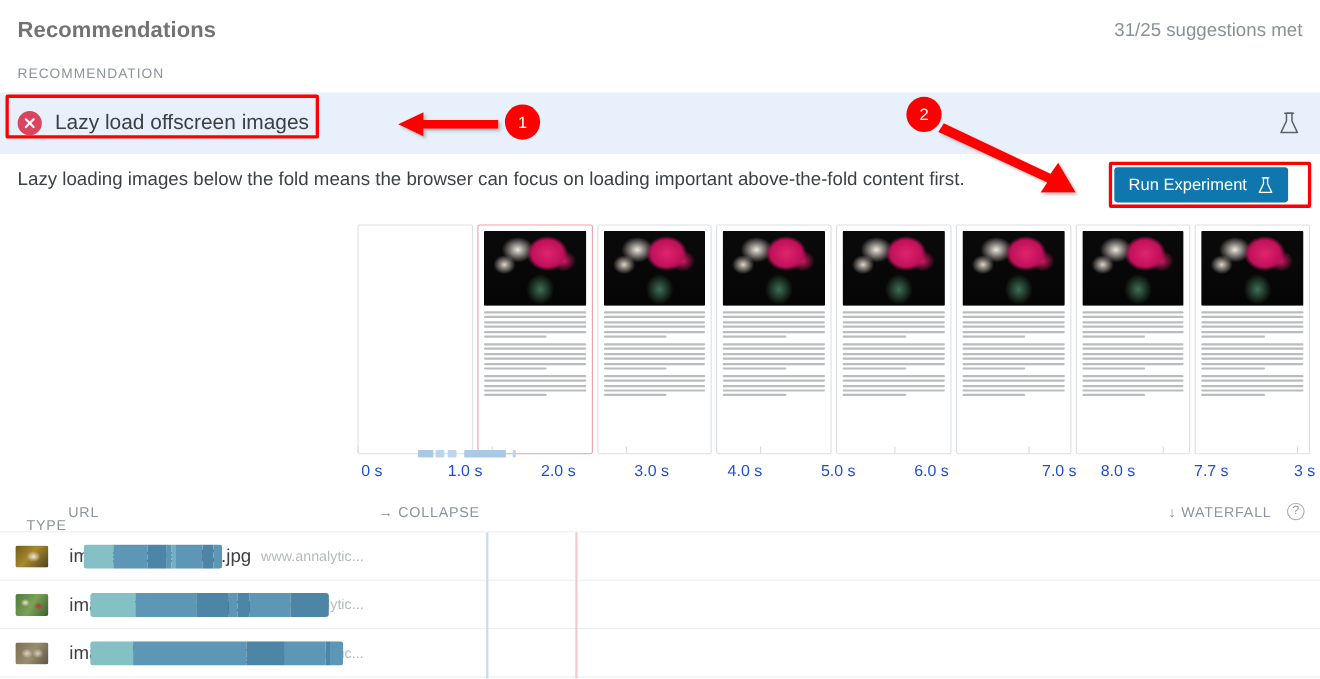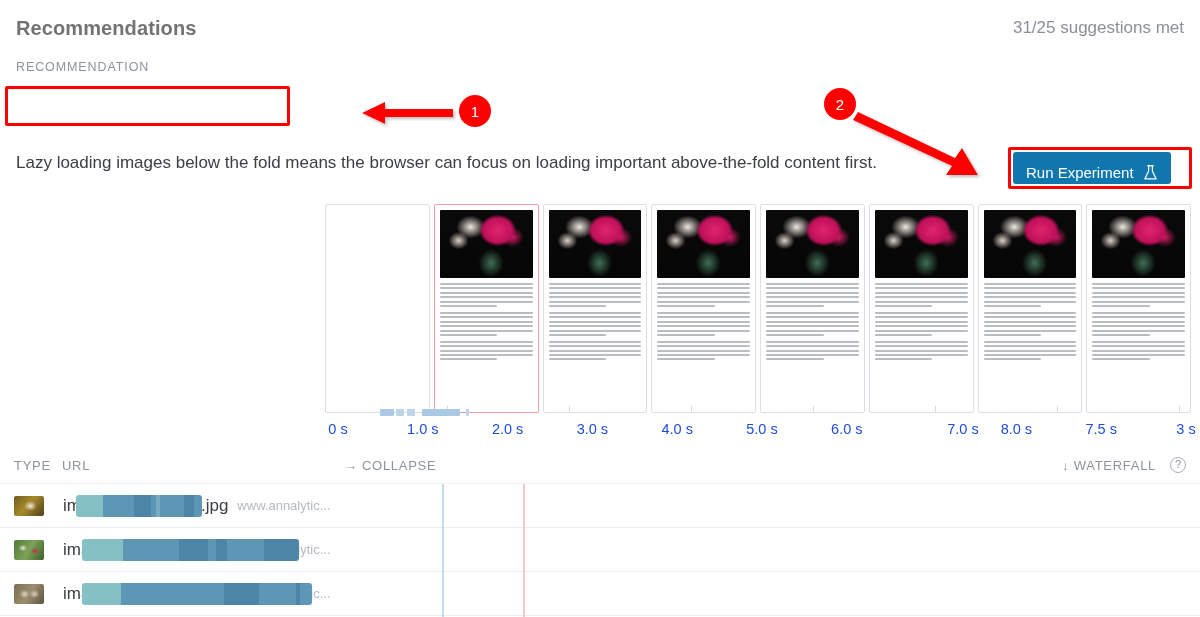--- a/index.html
+++ b/index.html
@@ -54,21 +54,21 @@
   
   .desc {
     position:absolute; left:16px; top:152px; width:960px;
     font-size:17px; color:#3c4043; line-height:1.35;
   }
   .run-exp-btn {
     position:absolute; left:1013px; top:152px;
     height:32px; padding:12px 13px;
     background:#0f77ad; color:#fff; border:none; border-radius:3px;
     font-size:15px; font-family:"Liberation Sans", sans-serif;
-    display:flex; align-items:flex-start; gap:9px; cursor:pointer;
+    display:flex; align-items:center; gap:9px; cursor:pointer;
   }
 
   
   .filmstrip {
     position:absolute; left:325px; top:204px; width:866px; height:212px;
     display:flex; gap:4px;
   }
   .frame {
     width:118px; height:209px; background:#fff;
     border:1px solid #dcdfe3; border-radius:2px;
@@ -114,21 +114,21 @@
   }
 
   
   .tbl-head {
     position:absolute; left:0; top:452px; width:1200px; height:32px;
     border-bottom:1px solid #eceef0;
   }
   .th {
     position:absolute; top:6px; font-size:13px; letter-spacing:.7px; color:#8d949d;
   }
-  .th-type { left:14px; }
+  .th-type { left:24px;margin-top:12px; }
   .th-url  { left:62px; }
   .th-collapse { left:344px; }
   .th-waterfall { right:44px; }
   .help-icon {
     position:absolute; right:14px; top:5px;
     width:16px; height:16px; border-radius:50%;
     border:1.4px solid #a8afb7; color:#8d949d;
     font-size:11px; line-height:13px; text-align:center;
   }
 
@@ -187,20 +187,32 @@
 
   <div class="page-header">
     <div class="page-title">Recommendations</div>
     <div class="suggestions-met">31/25 suggestions met</div>
   </div>
 
   <div class="col-label-row">
     <div class="col-label">RECOMMENDATION</div>
   </div>
 
+  <div class="rec-row">
+    <div class="rec-left">
+      <span class="err-icon"></span>
+      <span class="rec-title">Lazy load offscreen images</span>
+    </div>
+    <span class="flask-btn">
+      <svg width="20" height="22" viewBox="0 0 20 22">
+        <path d="M7.5 2 L7.5 9 L2.5 19.5 L17.5 19.5 L12.5 9 L12.5 2 Z" fill="none" stroke="#5f6368" stroke-width="1.4" stroke-linejoin="round"></path>
+        <line x1="6" y1="2" x2="14" y2="2" stroke="#5f6368" stroke-width="1.4" stroke-linecap="round"></line>
+      </svg>
+    </span>
+  </div>
 
   <div class="desc">Lazy loading images below the fold means the browser can focus on loading important above-the-fold content first.</div>
 
   <button class="run-exp-btn">
     <span>Run Experiment</span>
     <svg width="15" height="17" viewBox="0 0 20 22">
       <path d="M7.5 2 L7.5 9 L2.5 19.5 L17.5 19.5 L12.5 9 L12.5 2 Z" fill="none" stroke="#ffffff" stroke-width="1.6" stroke-linejoin="round"></path>
       <line x1="6" y1="2" x2="14" y2="2" stroke="#ffffff" stroke-width="1.6" stroke-linecap="round"></line>
     </svg>
   </button>
@@ -423,21 +435,21 @@
   <div class="time-axis" id="time-axis">
       <div class="time-lbl" style="left: 13px;">0 s</div>
       <div class="time-lbl" style="left: 97.8px;">1.0 s</div>
       <div class="time-lbl" style="left: 182.6px;">2.0 s</div>
       <div class="time-lbl" style="left: 267.4px;">3.0 s</div>
       <div class="time-lbl" style="left: 352.2px;">4.0 s</div>
       <div class="time-lbl" style="left: 437px;">5.0 s</div>
       <div class="time-lbl" style="left: 521.8px;">6.0 s</div>
       <div class="time-lbl" style="left: 638px;">7.0 s</div>
       <div class="time-lbl" style="left: 691.4px;">8.0 s</div>
-      <div class="time-lbl" style="left: 776.2px;">7.5 s</div>
+      <div class="time-lbl" style="left: 776.2px;">7.7 s</div>
       <div class="time-lbl" style="left: 861px;">3 s</div>
     </div>
 
   <div class="tbl-head">
     <div class="th th-type">TYPE</div>
     <div class="th th-url">URL</div>
     <div class="th th-collapse">→ COLLAPSE</div>
     <div class="th th-waterfall">↓ WATERFALL</div>
     <div class="help-icon">?</div>
   </div>

